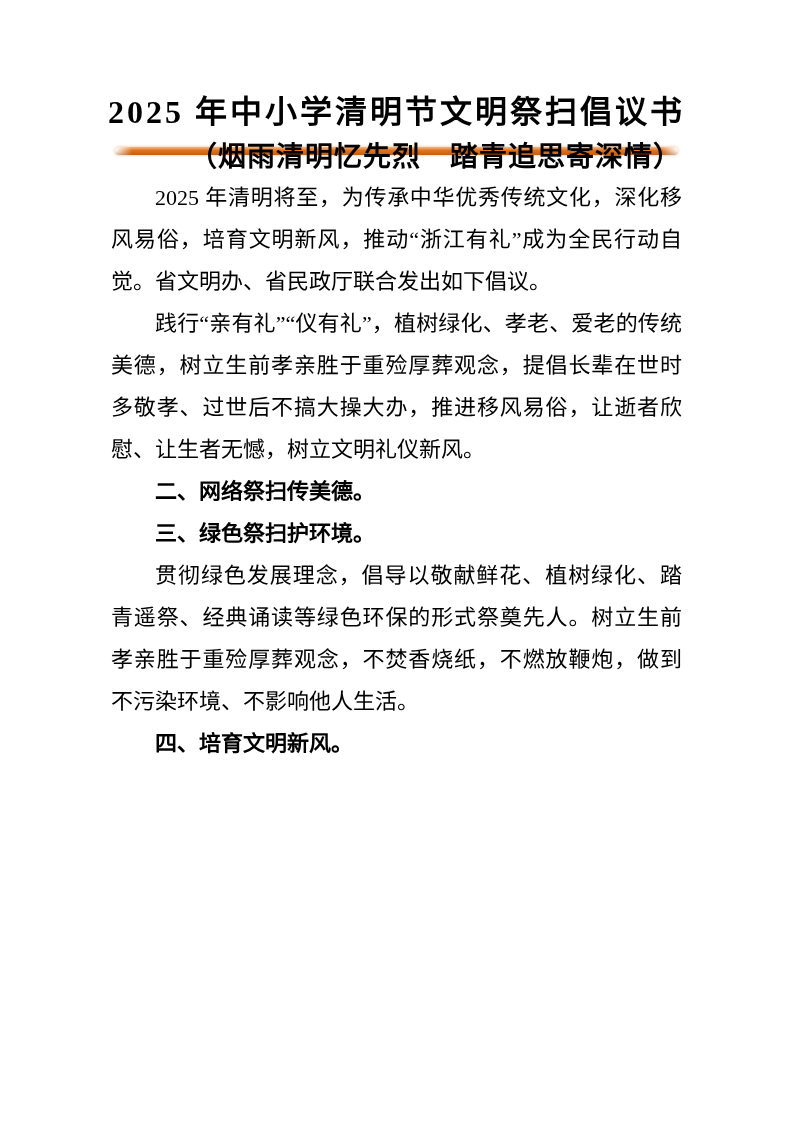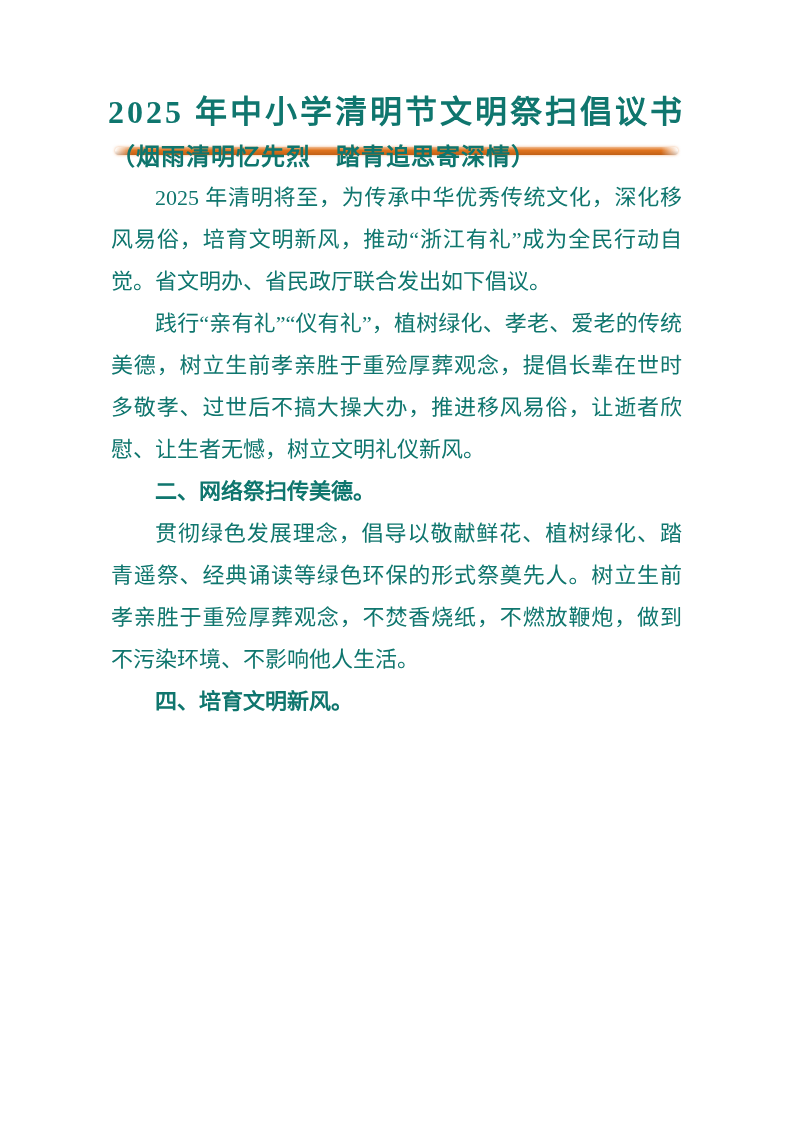--- a/index.html
+++ b/index.html
@@ -7,21 +7,21 @@
     margin: 0;
     padding: 0;
     background: #ffffff;
   }
   .page {
     position: relative;
     width: 793px;
     height: 1122px;
     margin: 0 auto;
     background: #ffffff;
-    color: #0f766e;
+    color: #000000;
     overflow: hidden;
     font-family: "Liberation Serif", serif;
   }
   .doc-title {
     margin: 0;
     padding-top: 92px;
     text-align: center;
     font-family: "Liberation Serif", serif;
     font-size: 32px;
     font-weight: 700;
@@ -43,23 +43,23 @@
     top: 9px;
     height: 8px;
     border-radius: 4px;
     background-image:
       linear-gradient(180deg, rgba(255,255,255,0.50) 0%, rgba(255,255,255,0) 42%, rgba(110,45,0,0.28) 100%),
       linear-gradient(90deg, rgba(224,115,29,0) 0%, var(--accent) 3%, var(--accent) 97%, rgba(224,115,29,0) 100%);
     box-shadow: 0 0 3px 0 rgba(224,115,29,0.55);
   }
   .doc-subtitle {
     position: relative;
-    text-align: left;
+    text-align: right;
     font-family: "Liberation Serif", serif;
-    font-size: 24px;
+    font-size: 28px;
     font-weight: 700;
     letter-spacing: 1px;
     line-height: 38px;
     white-space: nowrap;
   }
   .doc-body {
     width: 571px;
     margin: 1px auto 0 auto;
     font-size: 22px;
     line-height: 42px;
@@ -96,19 +96,20 @@
   </div>
 
   <div class="doc-body">
 
     <p class="body-para">2025 年清明将至，为传承中华优秀传统文化，深化移风易俗，培育文明新风，推动“浙江有礼”成为全民行动自觉。省文明办、省民政厅联合发出如下倡议。</p>
 
     <p class="body-para">践行“亲有礼”“仪有礼”，植树绿化、孝老、爱老的传统美德，树立生前孝亲胜于重殓厚葬观念，提倡长辈在世时多敬孝、过世后不搞大操大办，推进移风易俗，让逝者欣慰、让生者无憾，树立文明礼仪新风。</p>
 
     <h2 class="section-heading">二、网络祭扫传美德。</h2>
 
+    <h2 class="section-heading">三、绿色祭扫护环境。</h2>
     <p class="body-para">贯彻绿色发展理念，倡导以敬献鲜花、植树绿化、踏青遥祭、经典诵读等绿色环保的形式祭奠先人。树立生前孝亲胜于重殓厚葬观念，不焚香烧纸，不燃放鞭炮，做到不污染环境、不影响他人生活。</p>
 
     <h2 class="section-heading">四、培育文明新风。</h2>
 
   </div>
 
 </div>
 
 </body></html>

